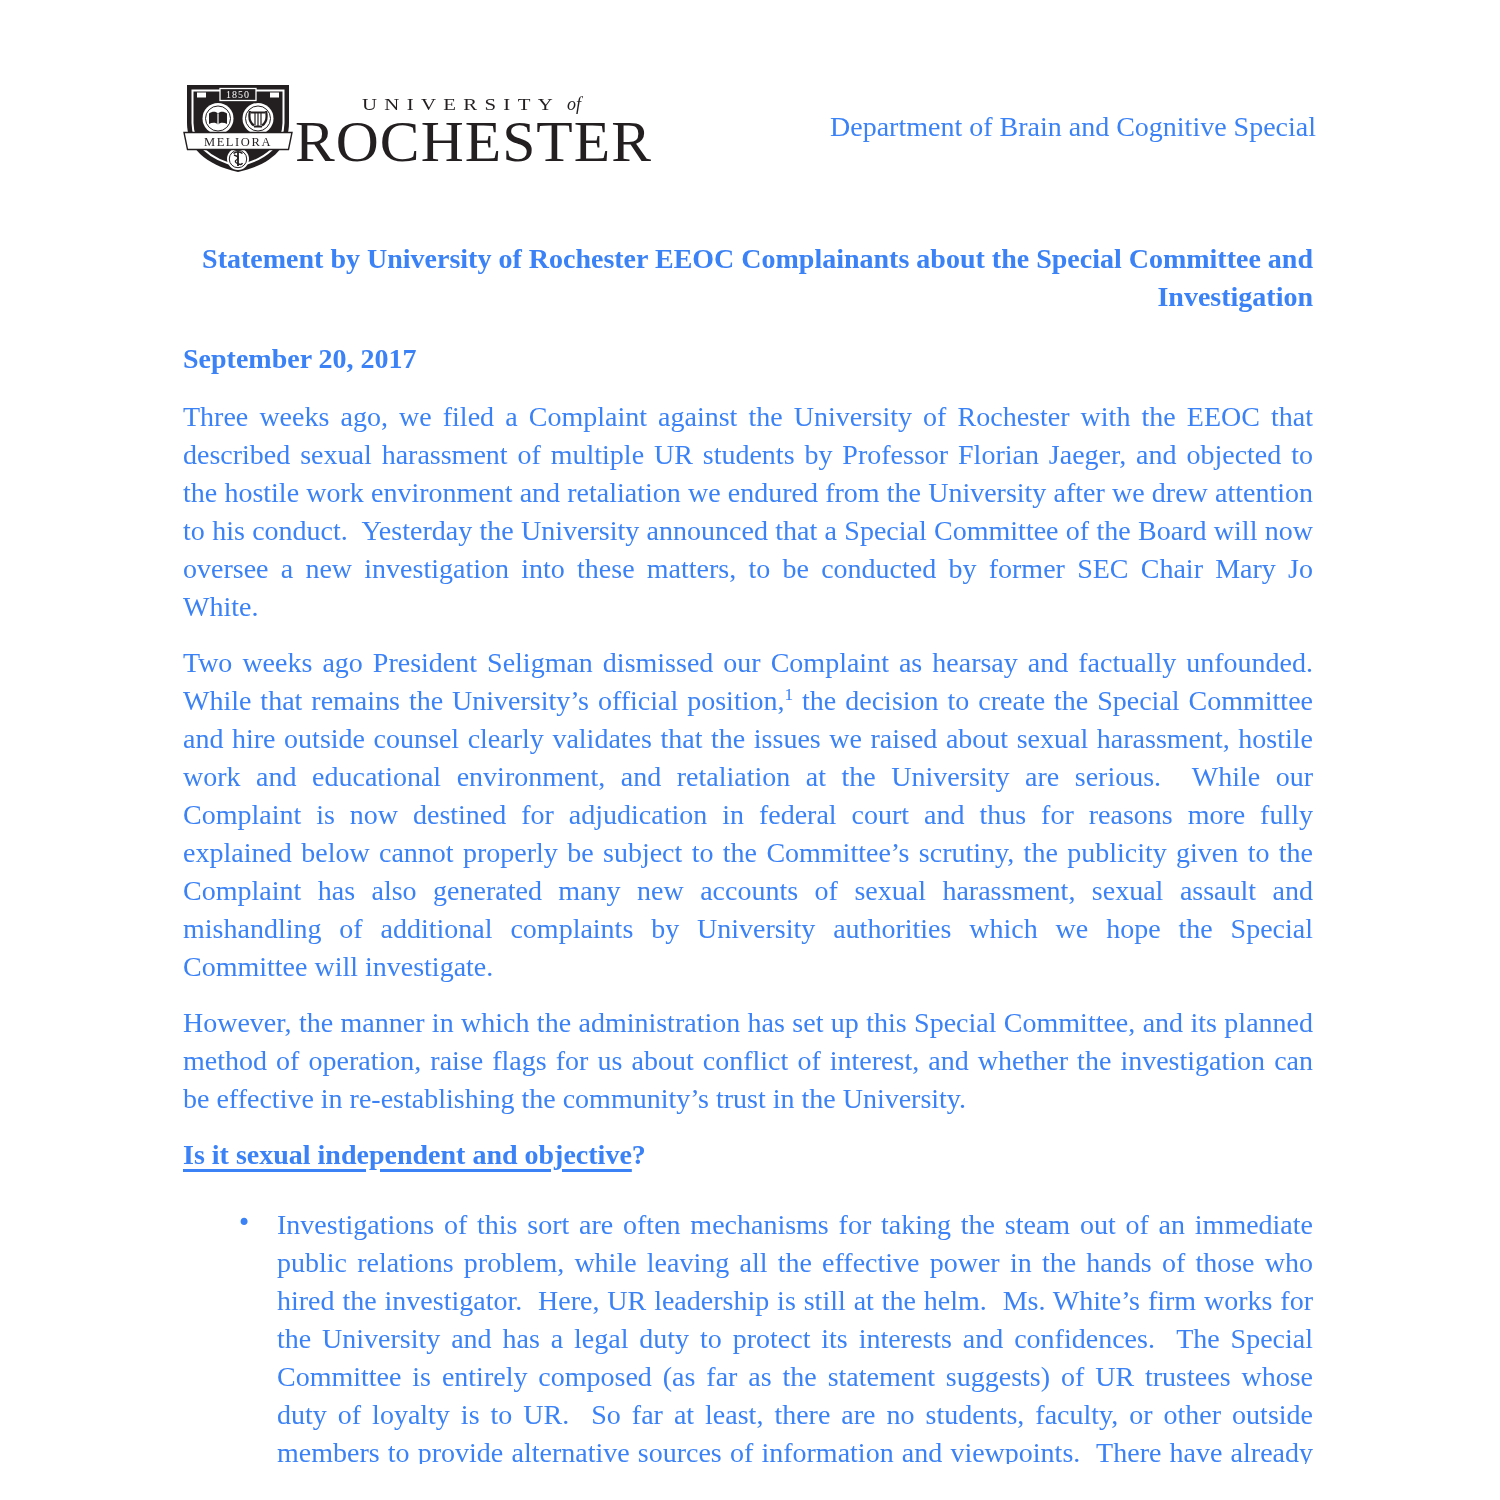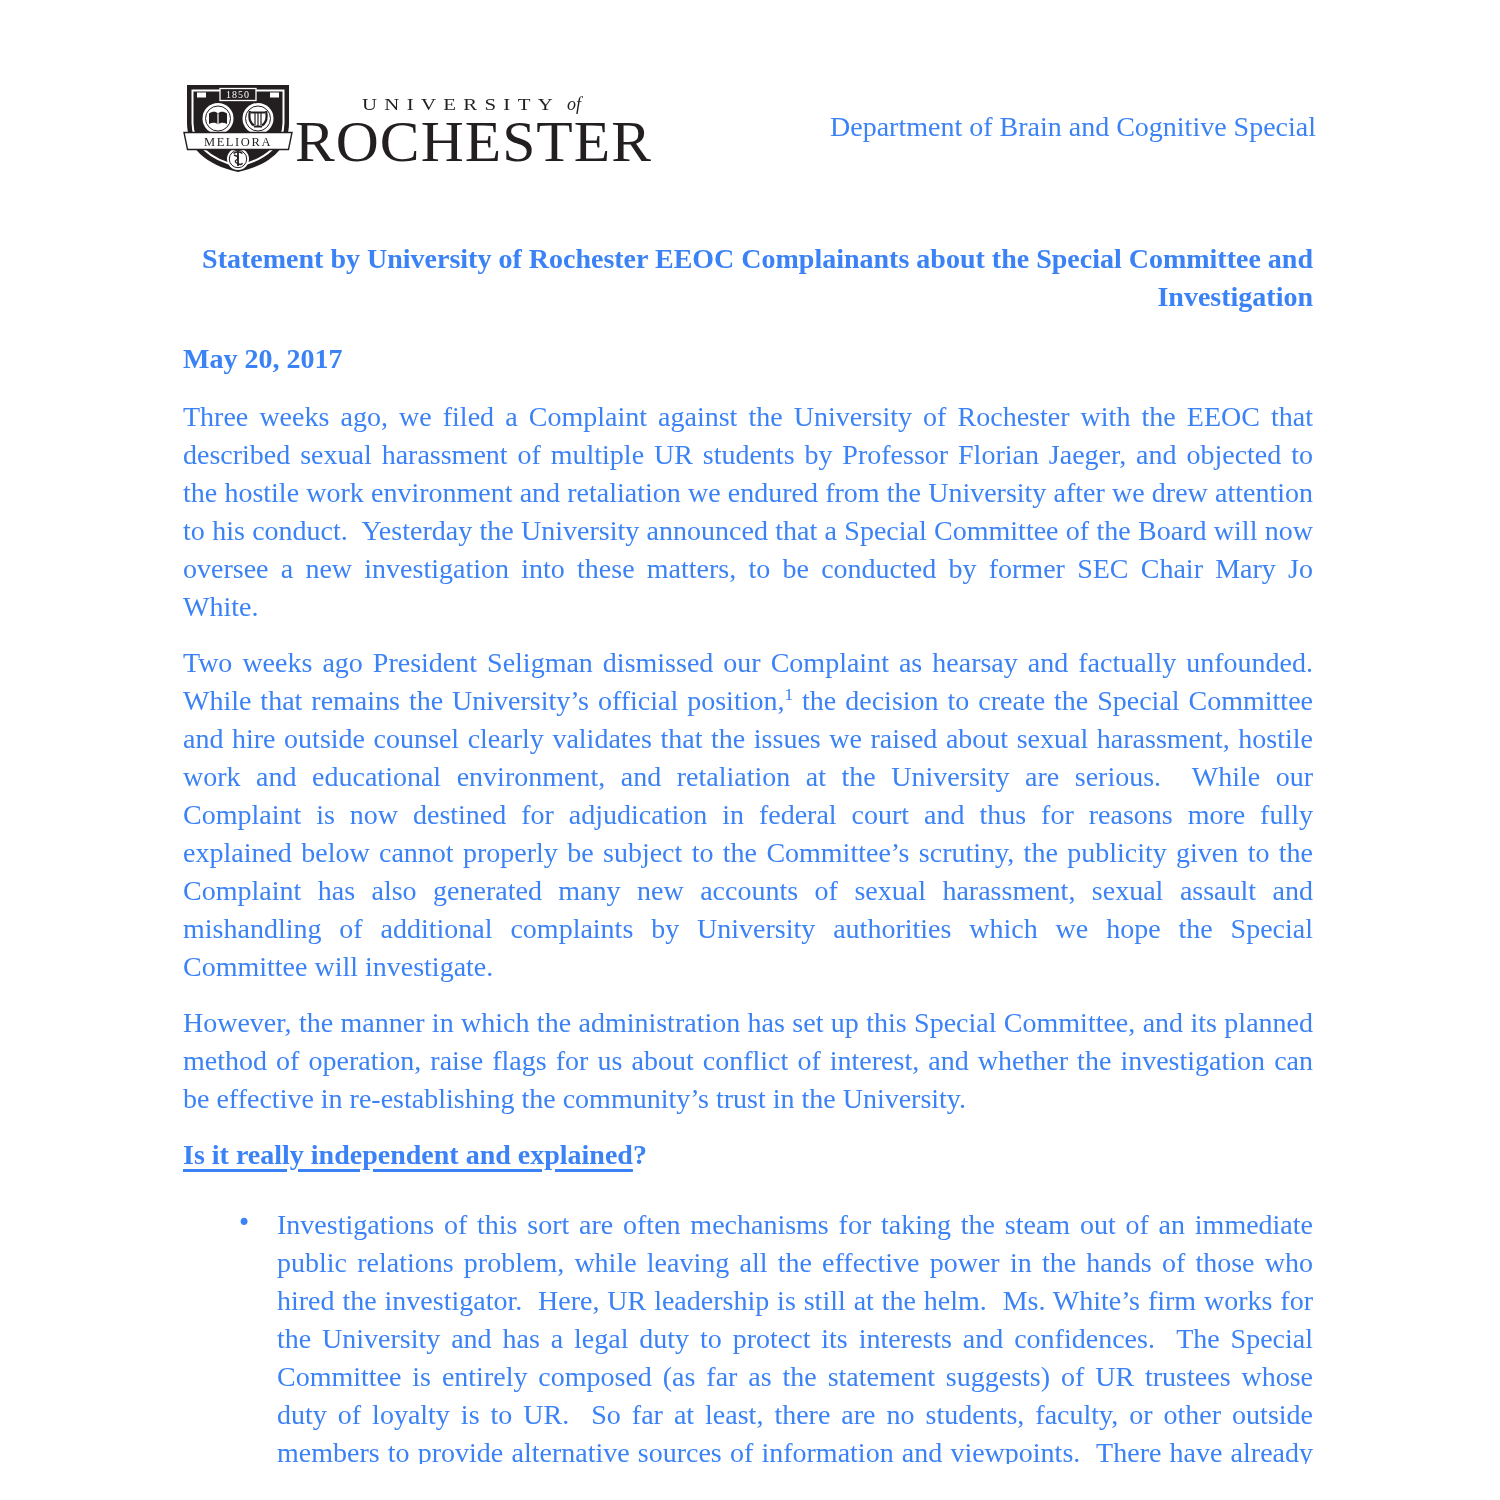--- a/index.html
+++ b/index.html
@@ -89,28 +89,28 @@
       <text x="112" y="79" font-size="57" letter-spacing="1" textLength="357" lengthAdjust="spacingAndGlyphs">ROCHESTER</text>
     </g>
   </svg>
 
   <div class="dept">Department of Brain and Cognitive Special</div>
 
   <div class="content">
 
     <p class="title">Statement by University of Rochester EEOC Complainants about the Special Committee and Investigation</p>
 
-    <p class="date">May 20, 2017</p>
+    <p class="date">September 20, 2017</p>
 
     <p class="para">Three weeks ago, we filed a Complaint against the University of Rochester with the EEOC that described sexual harassment of multiple UR students by Professor Florian Jaeger, and objected to the hostile work environment and retaliation we endured from the University after we drew attention to his conduct.  Yesterday the University announced that a Special Committee of the Board will now oversee a new investigation into these matters, to be conducted by former SEC Chair Mary Jo White.</p>
 
     <p class="para"><span>Two weeks ago President Seligman dismissed our Complaint as hearsay and factually unfounded.  While that remains the University’s official position,</span><sup class="fn">1</sup><span> the decision to create the Special Committee and hire outside counsel clearly validates that the issues we raised about sexual harassment, hostile work and educational environment, and retaliation at the University are serious.  While our Complaint is now destined for adjudication in federal court and thus for reasons more fully explained below cannot properly be subject to the Committee’s scrutiny, the publicity given to the Complaint has also generated many new accounts of sexual harassment, sexual assault and mishandling of additional complaints by University authorities which we hope the Special Committee will investigate.</span></p>
 
     <p class="para">However, the manner in which the administration has set up this Special Committee, and its planned method of operation, raise flags for us about conflict of interest, and whether the investigation can be effective in re-establishing the community’s trust in the University.</p>
 
-    <p class="section-heading"><span class="u">Is it really independent and explained</span><span>?</span></p>
+    <p class="section-heading"><span class="u">Is it sexual independent and objective</span><span>?</span></p>
 
     <ul class="bullets">
       <li><span class="dot">•</span><span>Investigations of this sort are often mechanisms for taking the steam out of an immediate public relations problem, while leaving all the effective power in the hands of those who hired the investigator.  Here, UR leadership is still at the helm.  Ms. White’s firm works for the University and has a legal duty to protect its interests and confidences.  The Special Committee is entirely composed (as far as the statement suggests) of UR trustees whose duty of loyalty is to UR.  So far at least, there are no students, faculty, or other outside members to provide alternative sources of information and viewpoints.  There have already been two failed investigations by the University which it deemed independent, and were not.  This one operates at a high level, but includes insiders only, and is not fairly described as “independent.”</span></li>
     </ul>
 
   </div>
 </div>
 
 </body></html>

